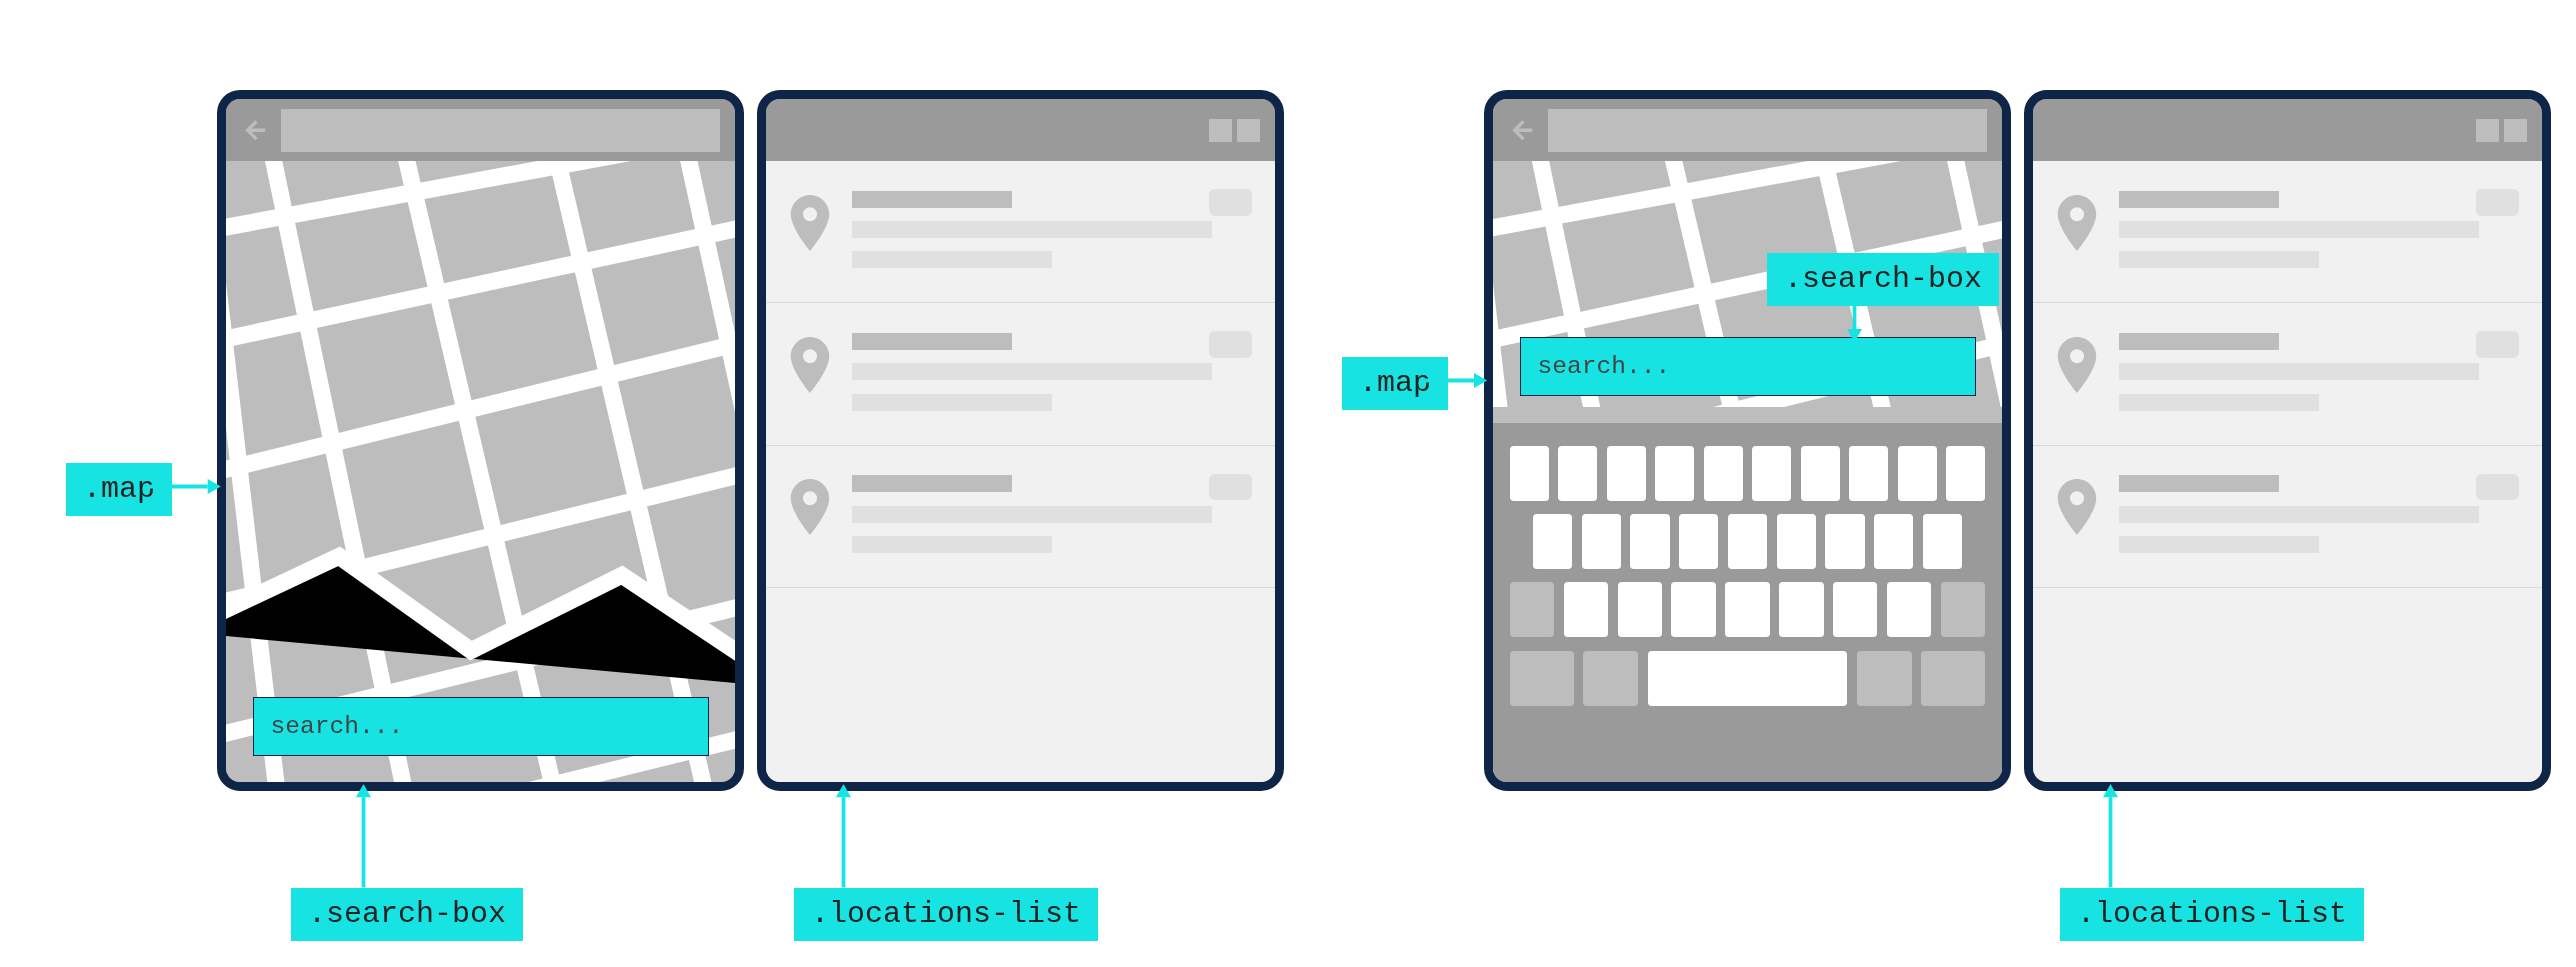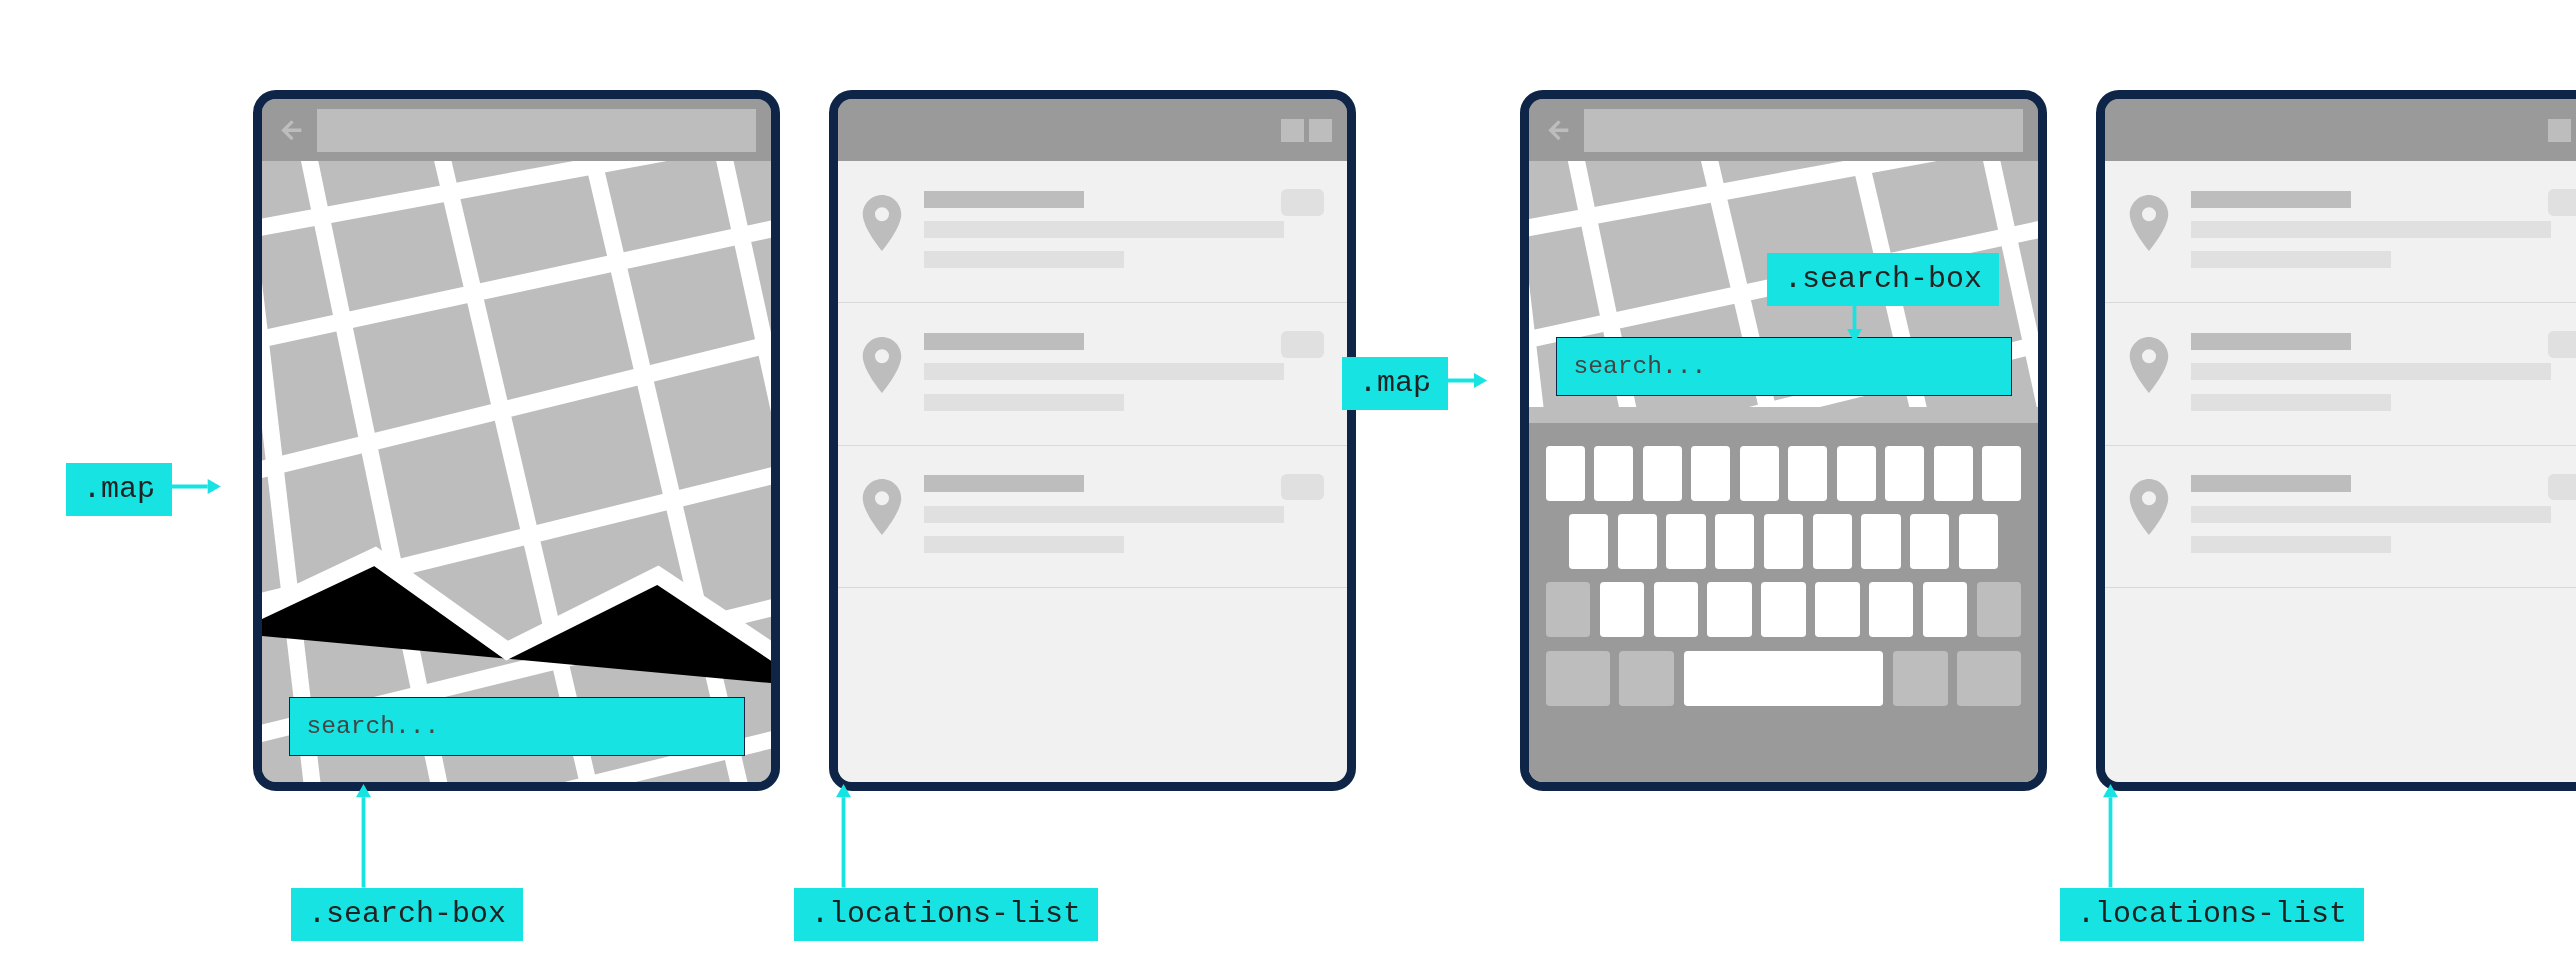--- a/index.html
+++ b/index.html
@@ -22,21 +22,20 @@
 
   
   .device {
     width: 527px;
     height: 701px;
     border: 9.4px solid #0e2547;
     border-radius: 23px;
     background: #9a9a9a;
     overflow: hidden;
     position: relative;
-    margin-left: 36px;
   }
   .status-bar {
     height: 62px;
     background: #9a9a9a;
     display: flex;
     align-items: center;
     padding: 0 15px;
   }
   .status-bar-squares {
     margin-left: auto;

